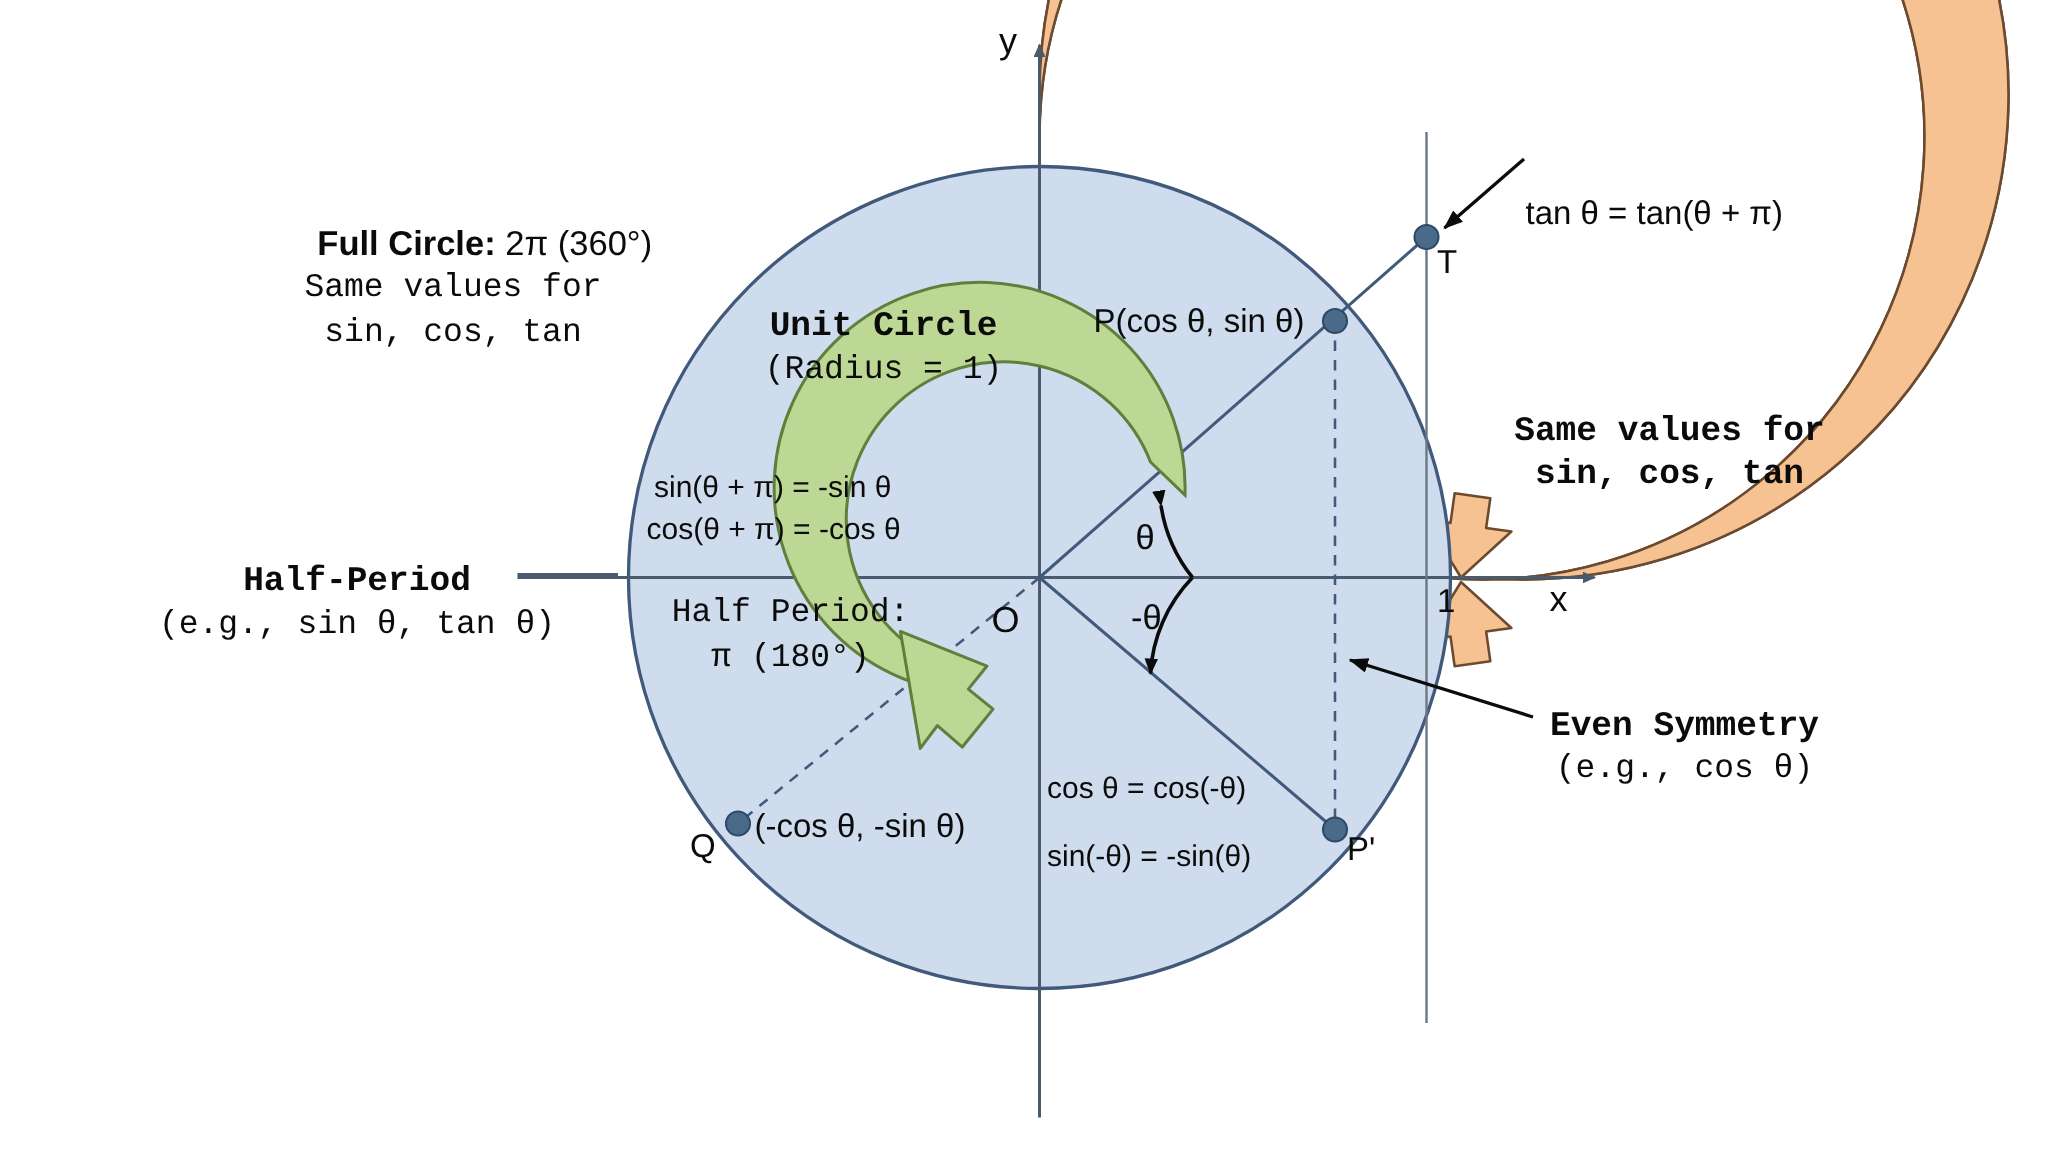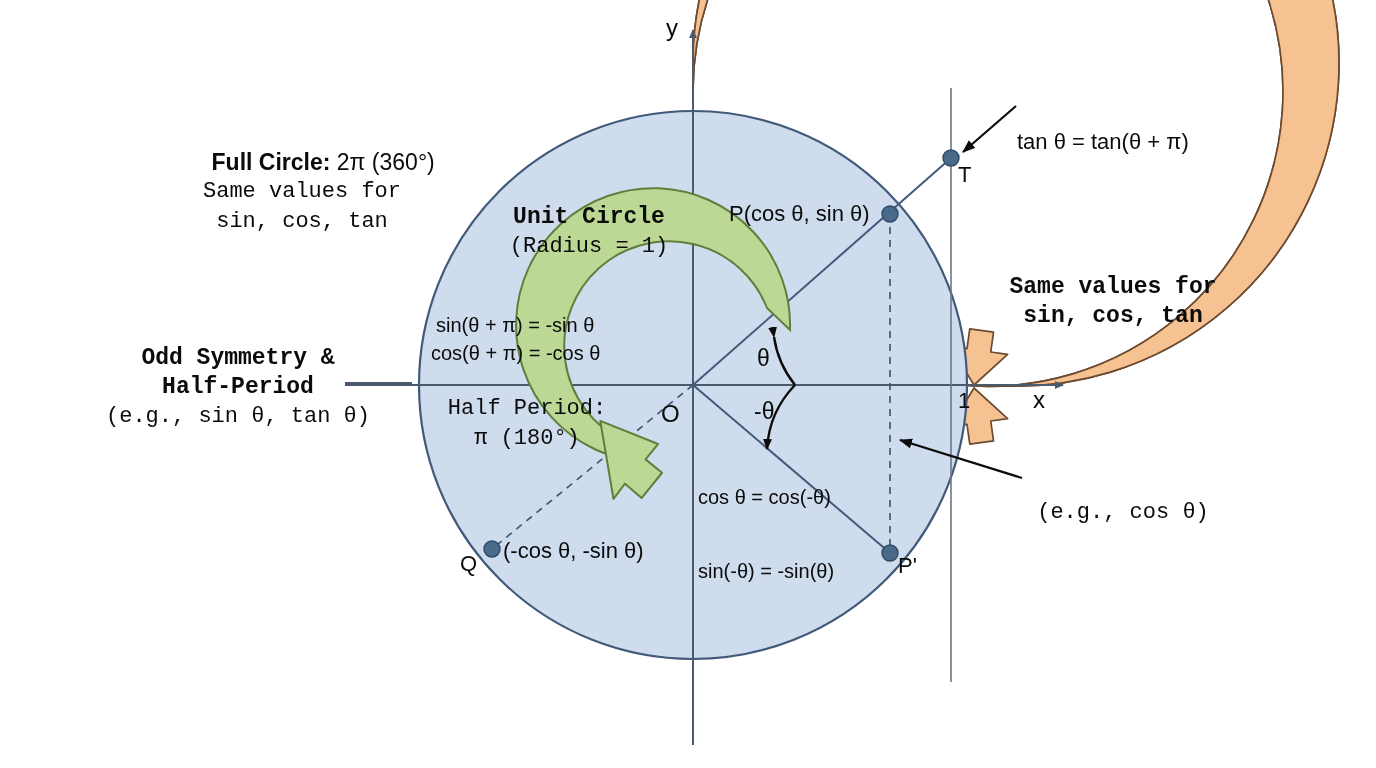--- a/index.html
+++ b/index.html
@@ -138,28 +138,28 @@
   <div class="lbl f22" style="left:503px; top:538px;">(-cos θ, -sin θ)</div>
 
   <div class="lbl f22" style="left:1017px; top:104px;margin-top:25px;">tan θ = tan(θ + π)</div>
 
   <div class="lbl f20" style="left:436px; top:314px;text-align:right;">sin(θ + π) = -sin θ</div>
   <div class="lbl f20" style="left:431px; top:342px;">cos(θ + π) = -cos θ</div>
 
   <div class="lbl f22 ctr" style="left:527px; top:396px;">Half Period:</div>
   <div class="lbl f22 ctr" style="left:527px; top:426px;">π (180°)</div>
 
-  <div class="lbl f20" style="left:698px; top:486px;">cos θ = cos(-θ)</div>
+  <div class="lbl f20" style="left:698px; top:515px;">cos θ = cos(-θ)</div>
   <div class="lbl f20" style="left:698px; top:540px;margin-top:20px;">sin(-θ) = -sin(θ)</div>
 
   <div class="lbl f23" style="left:757px; top:345px;">θ</div>
   <div class="lbl f23" style="left:754px; top:398px;">-θ</div>
 
-  <div class="lbl f23 b ctr" style="left:238px; top:345px;">Odd Symmetry &amp;</div>
   <div class="lbl f23 b ctr" style="left:238px; top:374px;">Half-Period</div>
   <div class="lbl f22 ctr" style="left:238px; top:404px;">(e.g., sin θ, tan θ)</div>
 
   <div class="lbl f23 b ctr" style="left:1113px; top:274px;">Same values for</div>
   <div class="lbl f23 b ctr" style="left:1113px; top:303px;">sin, cos, tan</div>
 
+  <div class="lbl f23 b ctr" style="left:1123px; top:471px;">Even Symmetry</div>
   <div class="lbl f22 ctr" style="left:1123px; top:500px;">(e.g., cos θ)</div>
 
 </div>
 
 </body></html>

